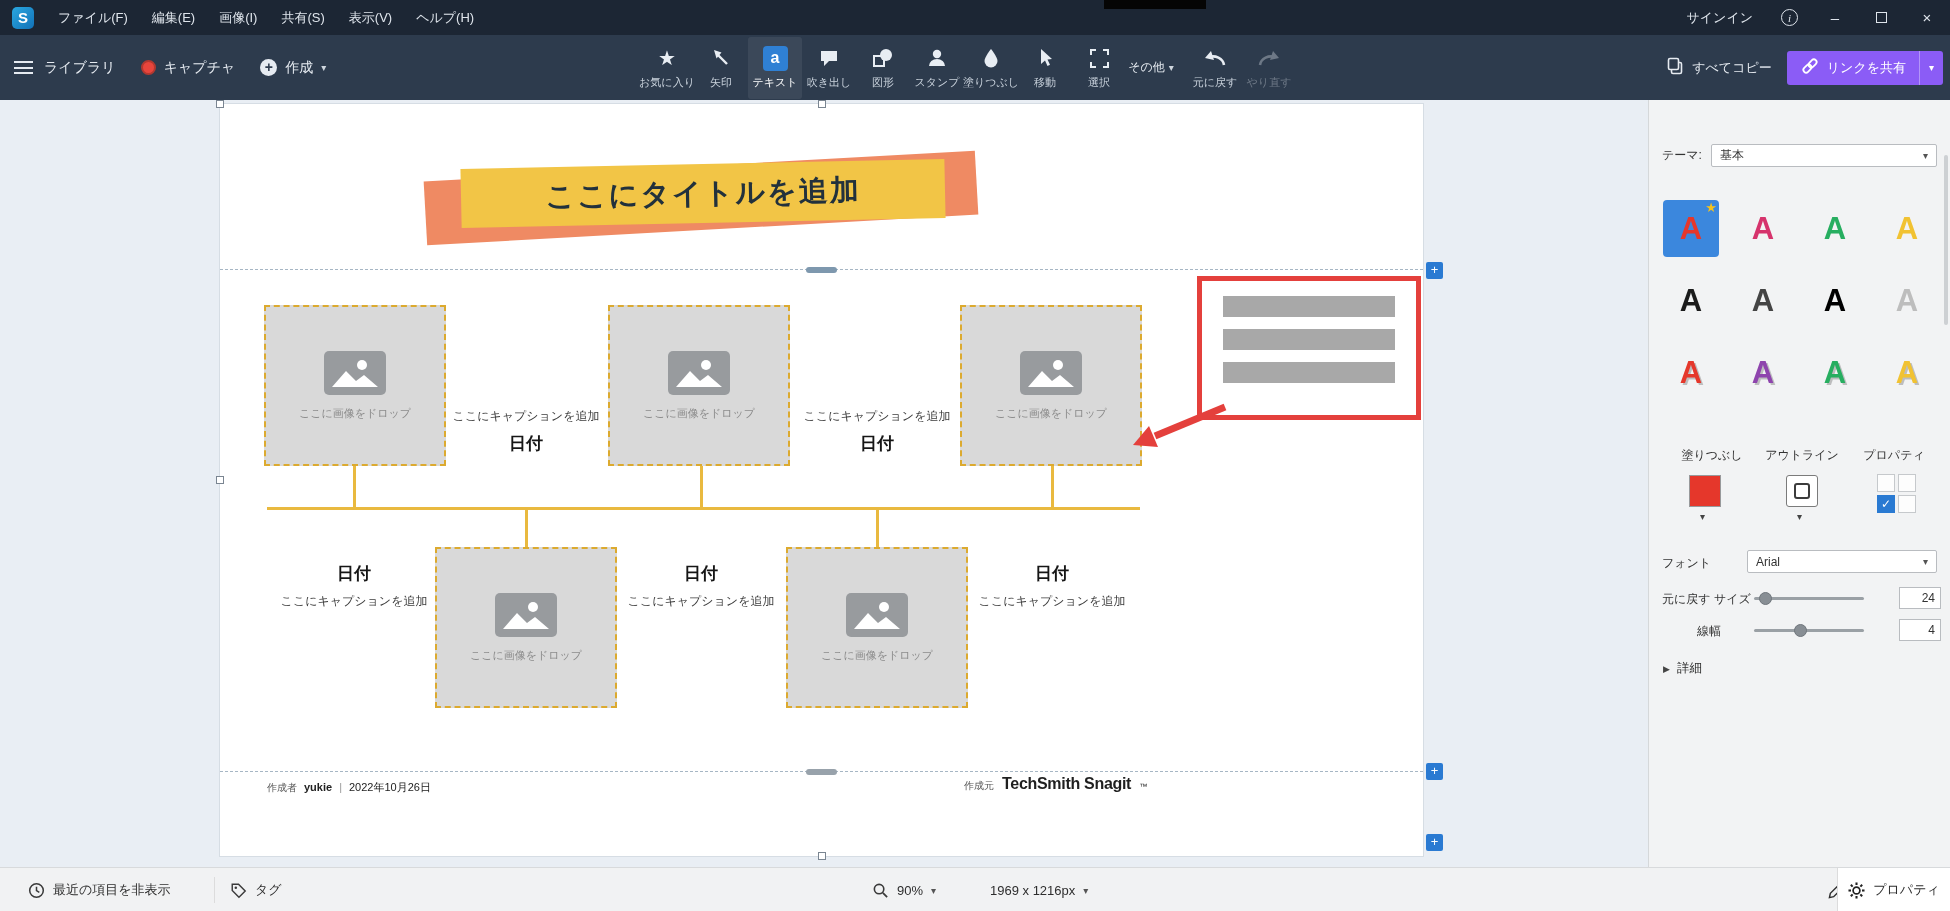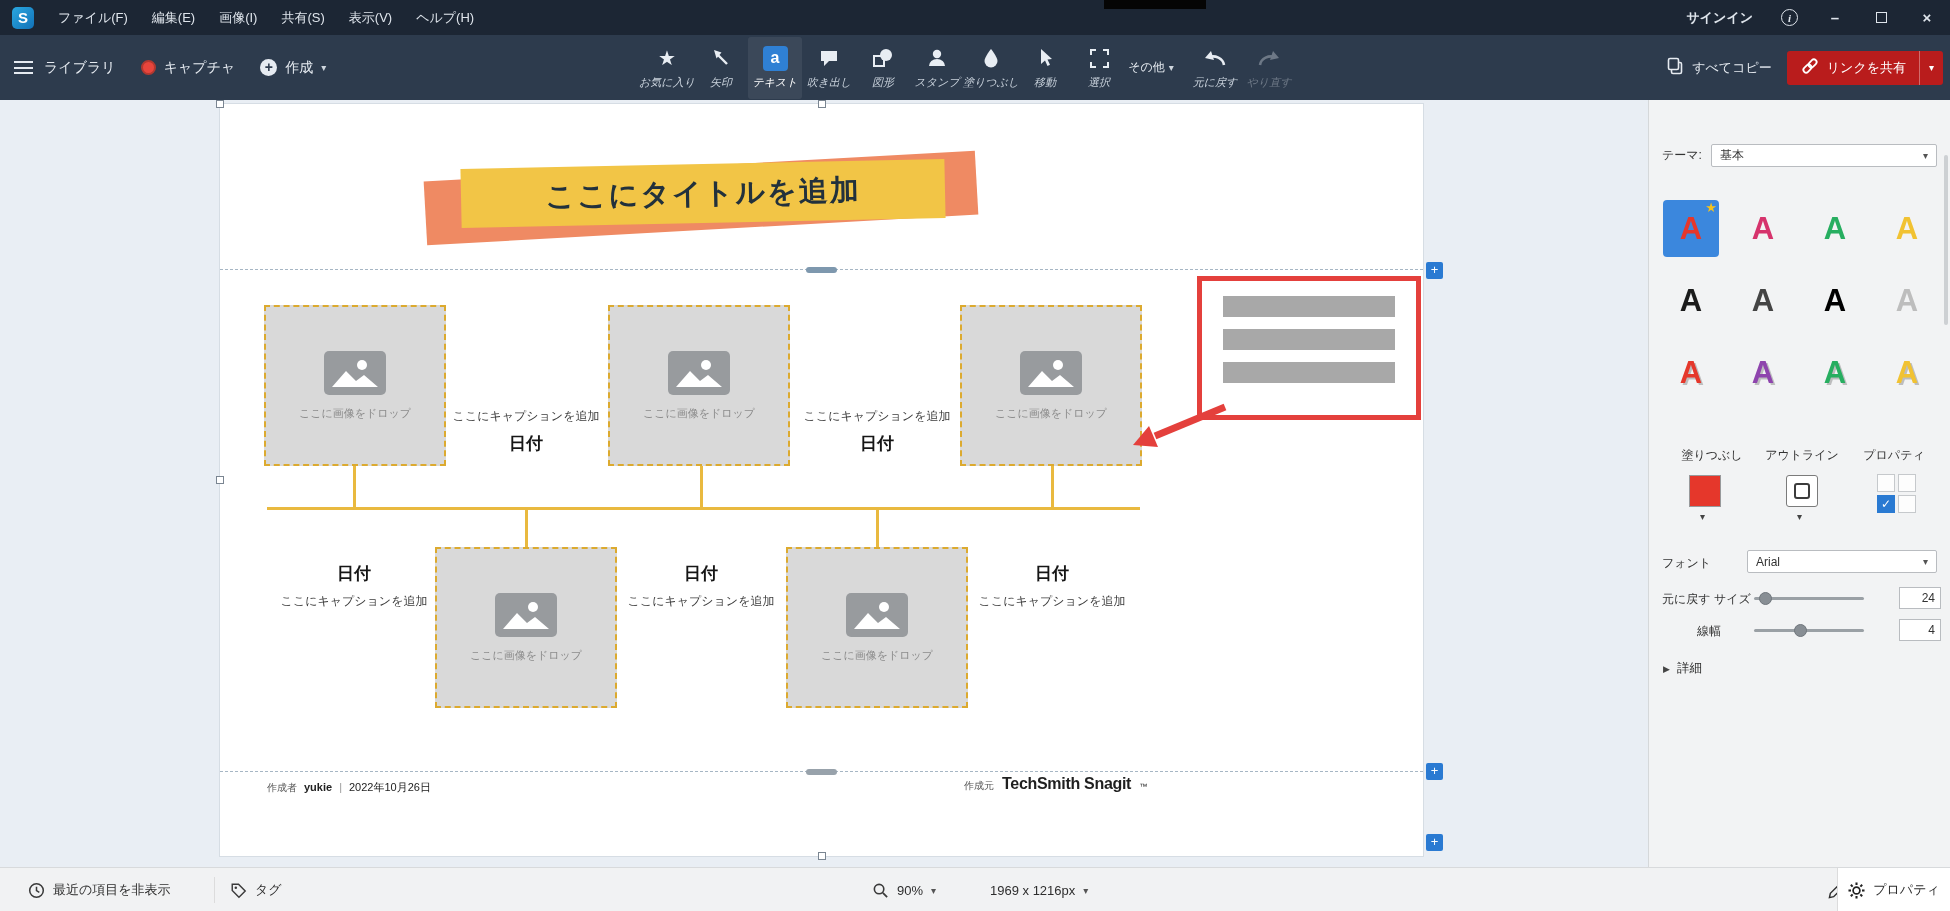--- a/index.html
+++ b/index.html
@@ -5,49 +5,49 @@
   *{margin:0;padding:0;box-sizing:border-box;}
   html,body{width:1950px;height:911px;overflow:hidden;}
   body{font-family:"Liberation Sans","DejaVu Sans",sans-serif;background:#e9eef4;}
   .app{position:relative;width:1950px;height:911px;}
 
   
   .titlebar{position:absolute;top:0;left:0;right:0;height:35px;background:#1c2634;display:flex;align-items:center;color:#dfe5ec;font-size:13px;z-index:30;}
   .logo{width:22px;height:22px;border-radius:5px;background:linear-gradient(135deg,#2aa7e0,#1272b8);color:#fff;font-weight:bold;display:flex;align-items:center;justify-content:center;margin:0 12px 0 12px;font-size:15px;}
   .menu-item{padding:0 12px;height:35px;display:flex;align-items:center;cursor:default;}
   .notch{position:absolute;top:0;left:1104px;width:102px;height:9px;background:#050505;}
-  .tb-right{margin-left:auto;display:flex;align-items:center;height:100%;font-weight:bold;}
+  .tb-right{margin-left:auto;display:flex;align-items:center;height:100%;}
   .signin{padding:0 14px;height:35px;display:flex;align-items:center;}
   .info-icon{width:17px;height:17px;border:1.5px solid #dfe5ec;border-radius:50%;font-size:11px;display:flex;align-items:center;justify-content:center;margin:0 14px;font-style:italic;font-family:"Liberation Serif",serif;}
   .win-btn{width:46px;height:35px;display:flex;align-items:center;justify-content:center;font-size:15px;}
   .max-glyph{width:11px;height:11px;border:1.5px solid #dfe5ec;display:block;}
 
   
   .toolbar{position:absolute;top:35px;left:0;right:0;height:65px;background:#2d3b4d;color:#e6ebf1;z-index:20;}
   .tb-left{position:absolute;left:14px;top:0;height:65px;display:flex;align-items:center;gap:11px;}
   .hamburger{width:19px;height:13px;border-top:2px solid #e6ebf1;border-bottom:2px solid #e6ebf1;position:relative;}
   .hamburger::after{content:"";position:absolute;top:3.5px;left:0;right:0;height:2px;background:#e6ebf1;}
   .tb-label{font-size:14px;}
   .grp{display:flex;align-items:center;gap:8px;margin-left:14px;}
   .capture-dot{width:15px;height:15px;border-radius:50%;background:#e8453c;border:2px solid #b23830;}
   .create-plus{width:17px;height:17px;border-radius:50%;background:#e6ebf1;color:#2d3b4d;font-weight:bold;font-size:14px;line-height:16px;text-align:center;}
   .caret{font-size:10px;color:#cfd6de;}
   .tools{position:absolute;left:640px;top:0;height:65px;display:flex;align-items:center;}
   .tool{width:54px;height:62px;display:flex;flex-direction:column;align-items:center;justify-content:center;gap:4px;border-radius:3px;}
   .tool-icon{height:26px;display:flex;align-items:center;justify-content:center;font-size:20px;color:#e8edf3;}
-  .tool-label{font-size:11px;color:#c9d2dc;white-space:nowrap;font-style:italic;}
+  .tool-label{font-size:11px;color:#c9d2dc;white-space:nowrap;}
   .tool.selected{background:rgba(255,255,255,0.07);}
   .tool.selected .tool-label{color:#ffffff;}
   .text-icon-box{width:25px;height:25px;border-radius:4px;background:#2f80d4;color:#fff;font-size:16px;font-weight:bold;display:flex;align-items:center;justify-content:center;}
   .select-box-icon{width:19px;height:19px;border:2px dashed #e8edf3;}
   .tool-more{width:50px;height:62px;display:flex;align-items:center;justify-content:center;gap:4px;font-size:12px;}
   .tool.dim .tool-icon,.tool.dim .tool-label{color:#6d7886;}
   .tb-share{position:absolute;right:7px;top:0;height:65px;display:flex;align-items:center;gap:15px;}
   .copyall{display:flex;align-items:center;gap:7px;font-size:13px;color:#e6ebf1;}
-  .share-btn{height:34px;background:#b91c1c;border-radius:3px;display:flex;align-items:center;color:#fff;font-size:13px;overflow:hidden;}
+  .share-btn{height:34px;background:#8b5cf6;border-radius:3px;display:flex;align-items:center;color:#fff;font-size:13px;overflow:hidden;}
   .share-main{display:flex;align-items:center;gap:7px;padding:0 13px;height:100%;}
   .share-caret{width:24px;height:100%;display:flex;align-items:center;justify-content:center;border-left:1px solid rgba(255,255,255,0.35);}
 
   
   .workspace{position:absolute;top:100px;left:0;width:1950px;height:767px;}
   .canvas-area{position:absolute;left:0;top:0;width:1648px;height:767px;background:#e9eef4;overflow:hidden;}
   .page{position:absolute;left:220px;top:4px;width:1203px;height:752px;background:#fff;box-shadow:0 0 0 1px #d6dde4;}
 
   .banner-orange{position:absolute;left:205px;top:62px;width:552px;height:64px;background:#ef8a63;transform:rotate(-3.2deg);}
   .banner-yellow{position:absolute;left:241px;top:60px;width:484px;height:59px;background:#f2c546;transform:rotate(-1.2deg);display:flex;align-items:center;justify-content:center;}

